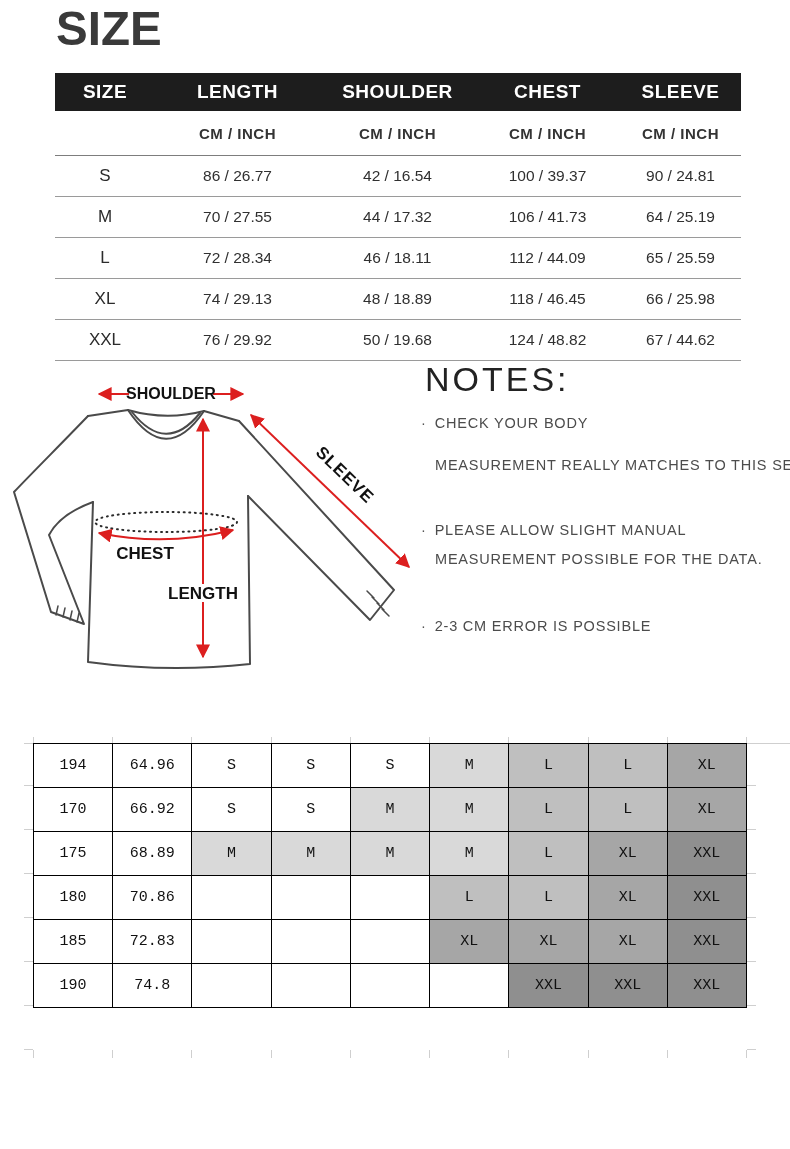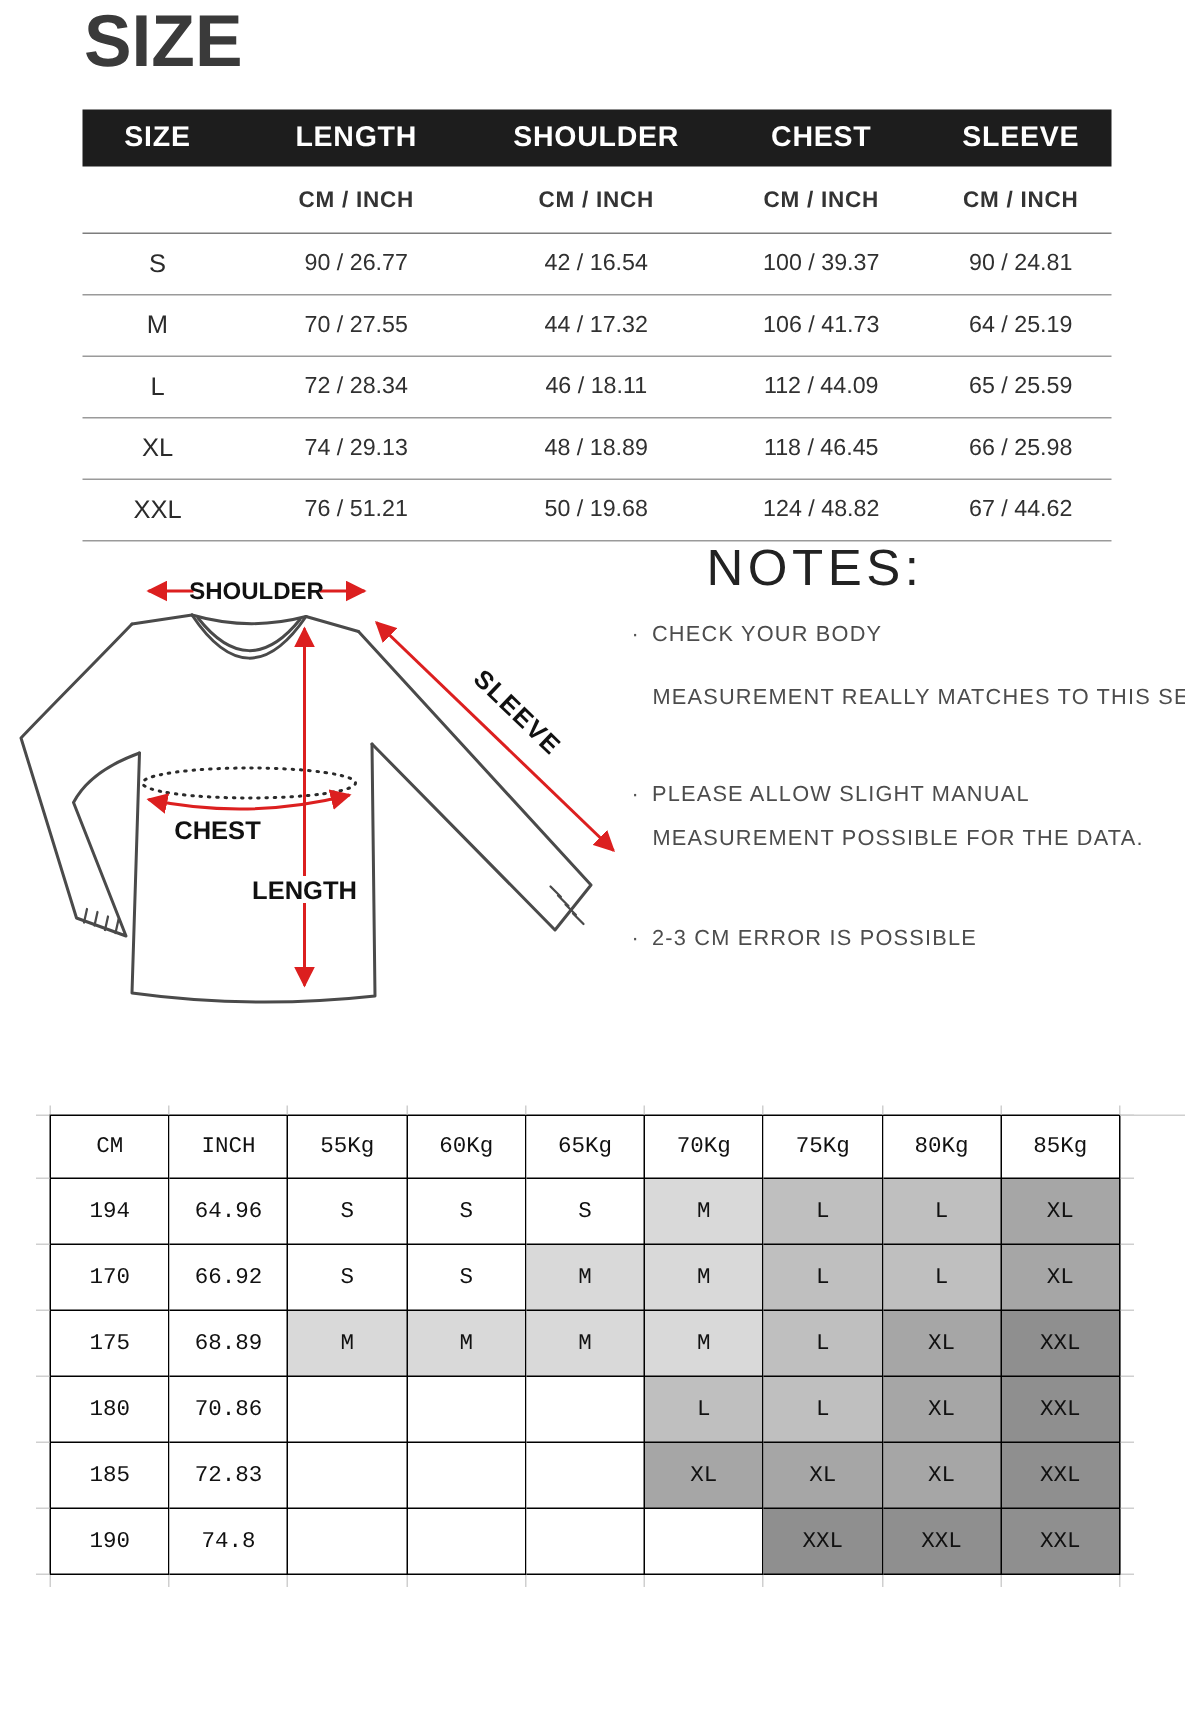--- a/index.html
+++ b/index.html
@@ -27,21 +27,21 @@
     border-bottom:1px solid #7d7d7d;}
   .srow{display:grid;grid-template-columns:100px 165px 155px 145px 121px;
     height:40px;align-items:center;text-align:center;
     border-bottom:1px solid #9a9a9a;font-size:15.5px;color:#303030;}
   .lcell{font-size:17px;color:#2b2b2b;}
   
   .diagram{position:absolute;left:0;top:363px;width:420px;height:332px;}
   
   .notes{position:absolute;left:418px;top:366px;width:372px;height:305px;}
   .notes-title{position:absolute;left:7px;top:-6px;font-size:34px;font-weight:300;
-    color:#222;letter-spacing:3px;margin-left:46px;}
+    color:#222;letter-spacing:3px;}
   .note-line{position:absolute;left:3px;font-size:14.5px;color:#4c4c4c;
     letter-spacing:.8px;white-space:nowrap;}
   .note-line.cont{left:17px;}
   .nbullet{display:inline-block;margin-right:8px;color:#555;}
   
   .ref-heading{position:absolute;left:35px;top:694px;font-size:38px;font-weight:300;
     color:#2c2c2c;letter-spacing:1px;}
   .ref-table{position:absolute;left:33px;top:743px;width:713px;
     border-top:1px solid #000;border-left:1px solid #000;
     font-family:"Liberation Mono",monospace;color:#111;}
@@ -74,21 +74,21 @@
     <div class="sgrid size-units" id="size-units">
         <div class="ucell"></div>
         <div class="ucell">CM / INCH</div>
         <div class="ucell">CM / INCH</div>
         <div class="ucell">CM / INCH</div>
         <div class="ucell">CM / INCH</div>
       </div>
     <div id="size-rows">
         <div class="srow">
           <div class="lcell">S</div>
-          <div class="dcell">90 / 26.77</div>
+          <div class="dcell">86 / 26.77</div>
           <div class="dcell">42 / 16.54</div>
           <div class="dcell">100 / 39.37</div>
           <div class="dcell">90 / 24.81</div>
         </div>
         <div class="srow">
           <div class="lcell">M</div>
           <div class="dcell">70 / 27.55</div>
           <div class="dcell">44 / 17.32</div>
           <div class="dcell">106 / 41.73</div>
           <div class="dcell">64 / 25.19</div>
@@ -102,21 +102,21 @@
         </div>
         <div class="srow">
           <div class="lcell">XL</div>
           <div class="dcell">74 / 29.13</div>
           <div class="dcell">48 / 18.89</div>
           <div class="dcell">118 / 46.45</div>
           <div class="dcell">66 / 25.98</div>
         </div>
         <div class="srow">
           <div class="lcell">XXL</div>
-          <div class="dcell">76 / 51.21</div>
+          <div class="dcell">76 / 29.92</div>
           <div class="dcell">50 / 19.68</div>
           <div class="dcell">124 / 48.82</div>
           <div class="dcell">67 / 44.62</div>
         </div>
       </div>
   </div>
 
   <svg class="diagram" id="shirt-diagram" viewBox="0 0 420 332" font-family="&quot;Liberation Sans&quot;,sans-serif">
     <defs>
       <marker id="ah" viewBox="0 0 10 10" refX="9" refY="5" markerWidth="7" markerHeight="7" orient="auto-start-reverse">
@@ -157,31 +157,20 @@
         <div class="note-line" style="top: 49px;"><span class="nbullet">·</span><span>CHECK YOUR BODY</span></div>
         <div class="note-line cont" style="top: 91px;">MEASUREMENT REALLY MATCHES TO THIS SET</div>
         <div class="note-line" style="top: 156px;"><span class="nbullet">·</span><span>PLEASE ALLOW SLIGHT MANUAL</span></div>
         <div class="note-line cont" style="top: 185px;">MEASUREMENT POSSIBLE FOR THE DATA.</div>
         <div class="note-line" style="top: 252px;"><span class="nbullet">·</span><span>2-3 CM ERROR IS POSSIBLE</span></div>
       </div>
   </div>
 
 
   <div class="ref-table">
-    <div class="ref-head" id="ref-head">
-        <div class="rcell rhead">CM</div>
-        <div class="rcell rhead">INCH</div>
-        <div class="rcell rhead">55Kg</div>
-        <div class="rcell rhead">60Kg</div>
-        <div class="rcell rhead">65Kg</div>
-        <div class="rcell rhead">70Kg</div>
-        <div class="rcell rhead">75Kg</div>
-        <div class="rcell rhead">80Kg</div>
-        <div class="rcell rhead">85Kg</div>
-      </div>
     <div id="ref-body">
         <div class="ref-row">
           <div class="rcell">194</div>
           <div class="rcell">64.96</div>
           <div class="rcell" style="background: rgb(255, 255, 255);">S</div>
           <div class="rcell" style="background: rgb(255, 255, 255);">S</div>
           <div class="rcell" style="background: rgb(255, 255, 255);">S</div>
           <div class="rcell" style="background: rgb(217, 217, 217);">M</div>
           <div class="rcell" style="background: rgb(191, 191, 191);">L</div>
           <div class="rcell" style="background: rgb(191, 191, 191);">L</div>

